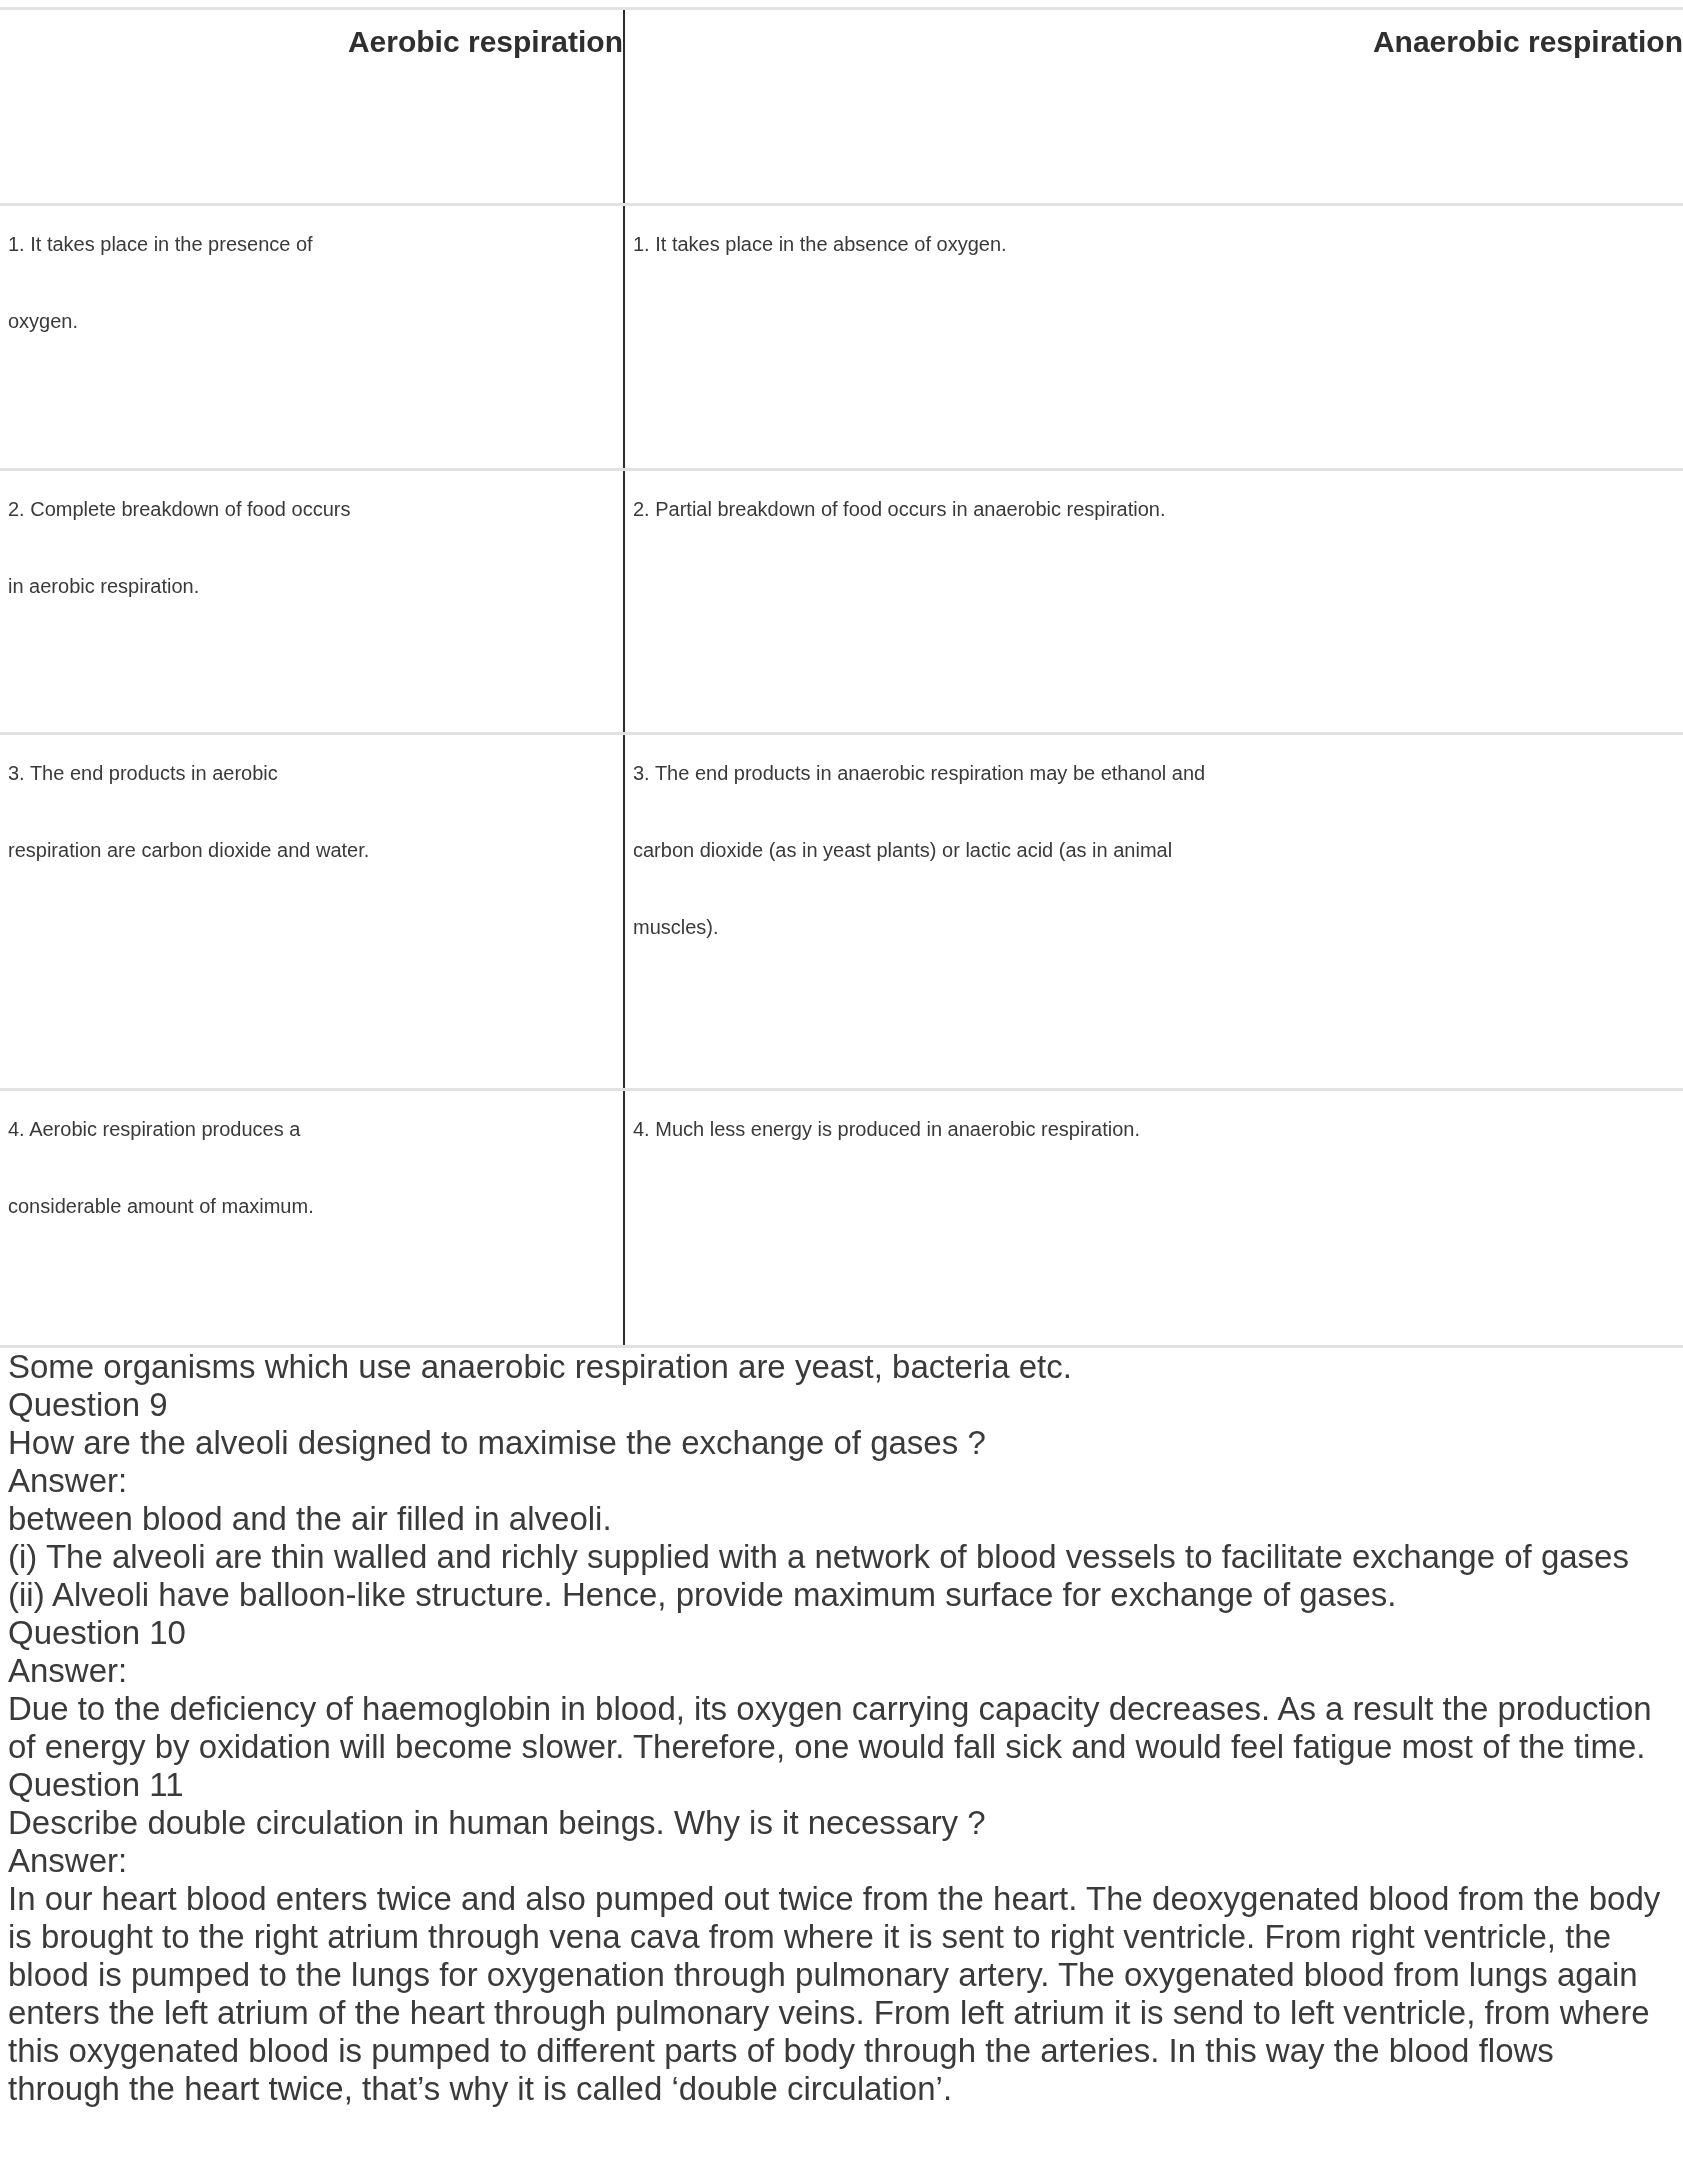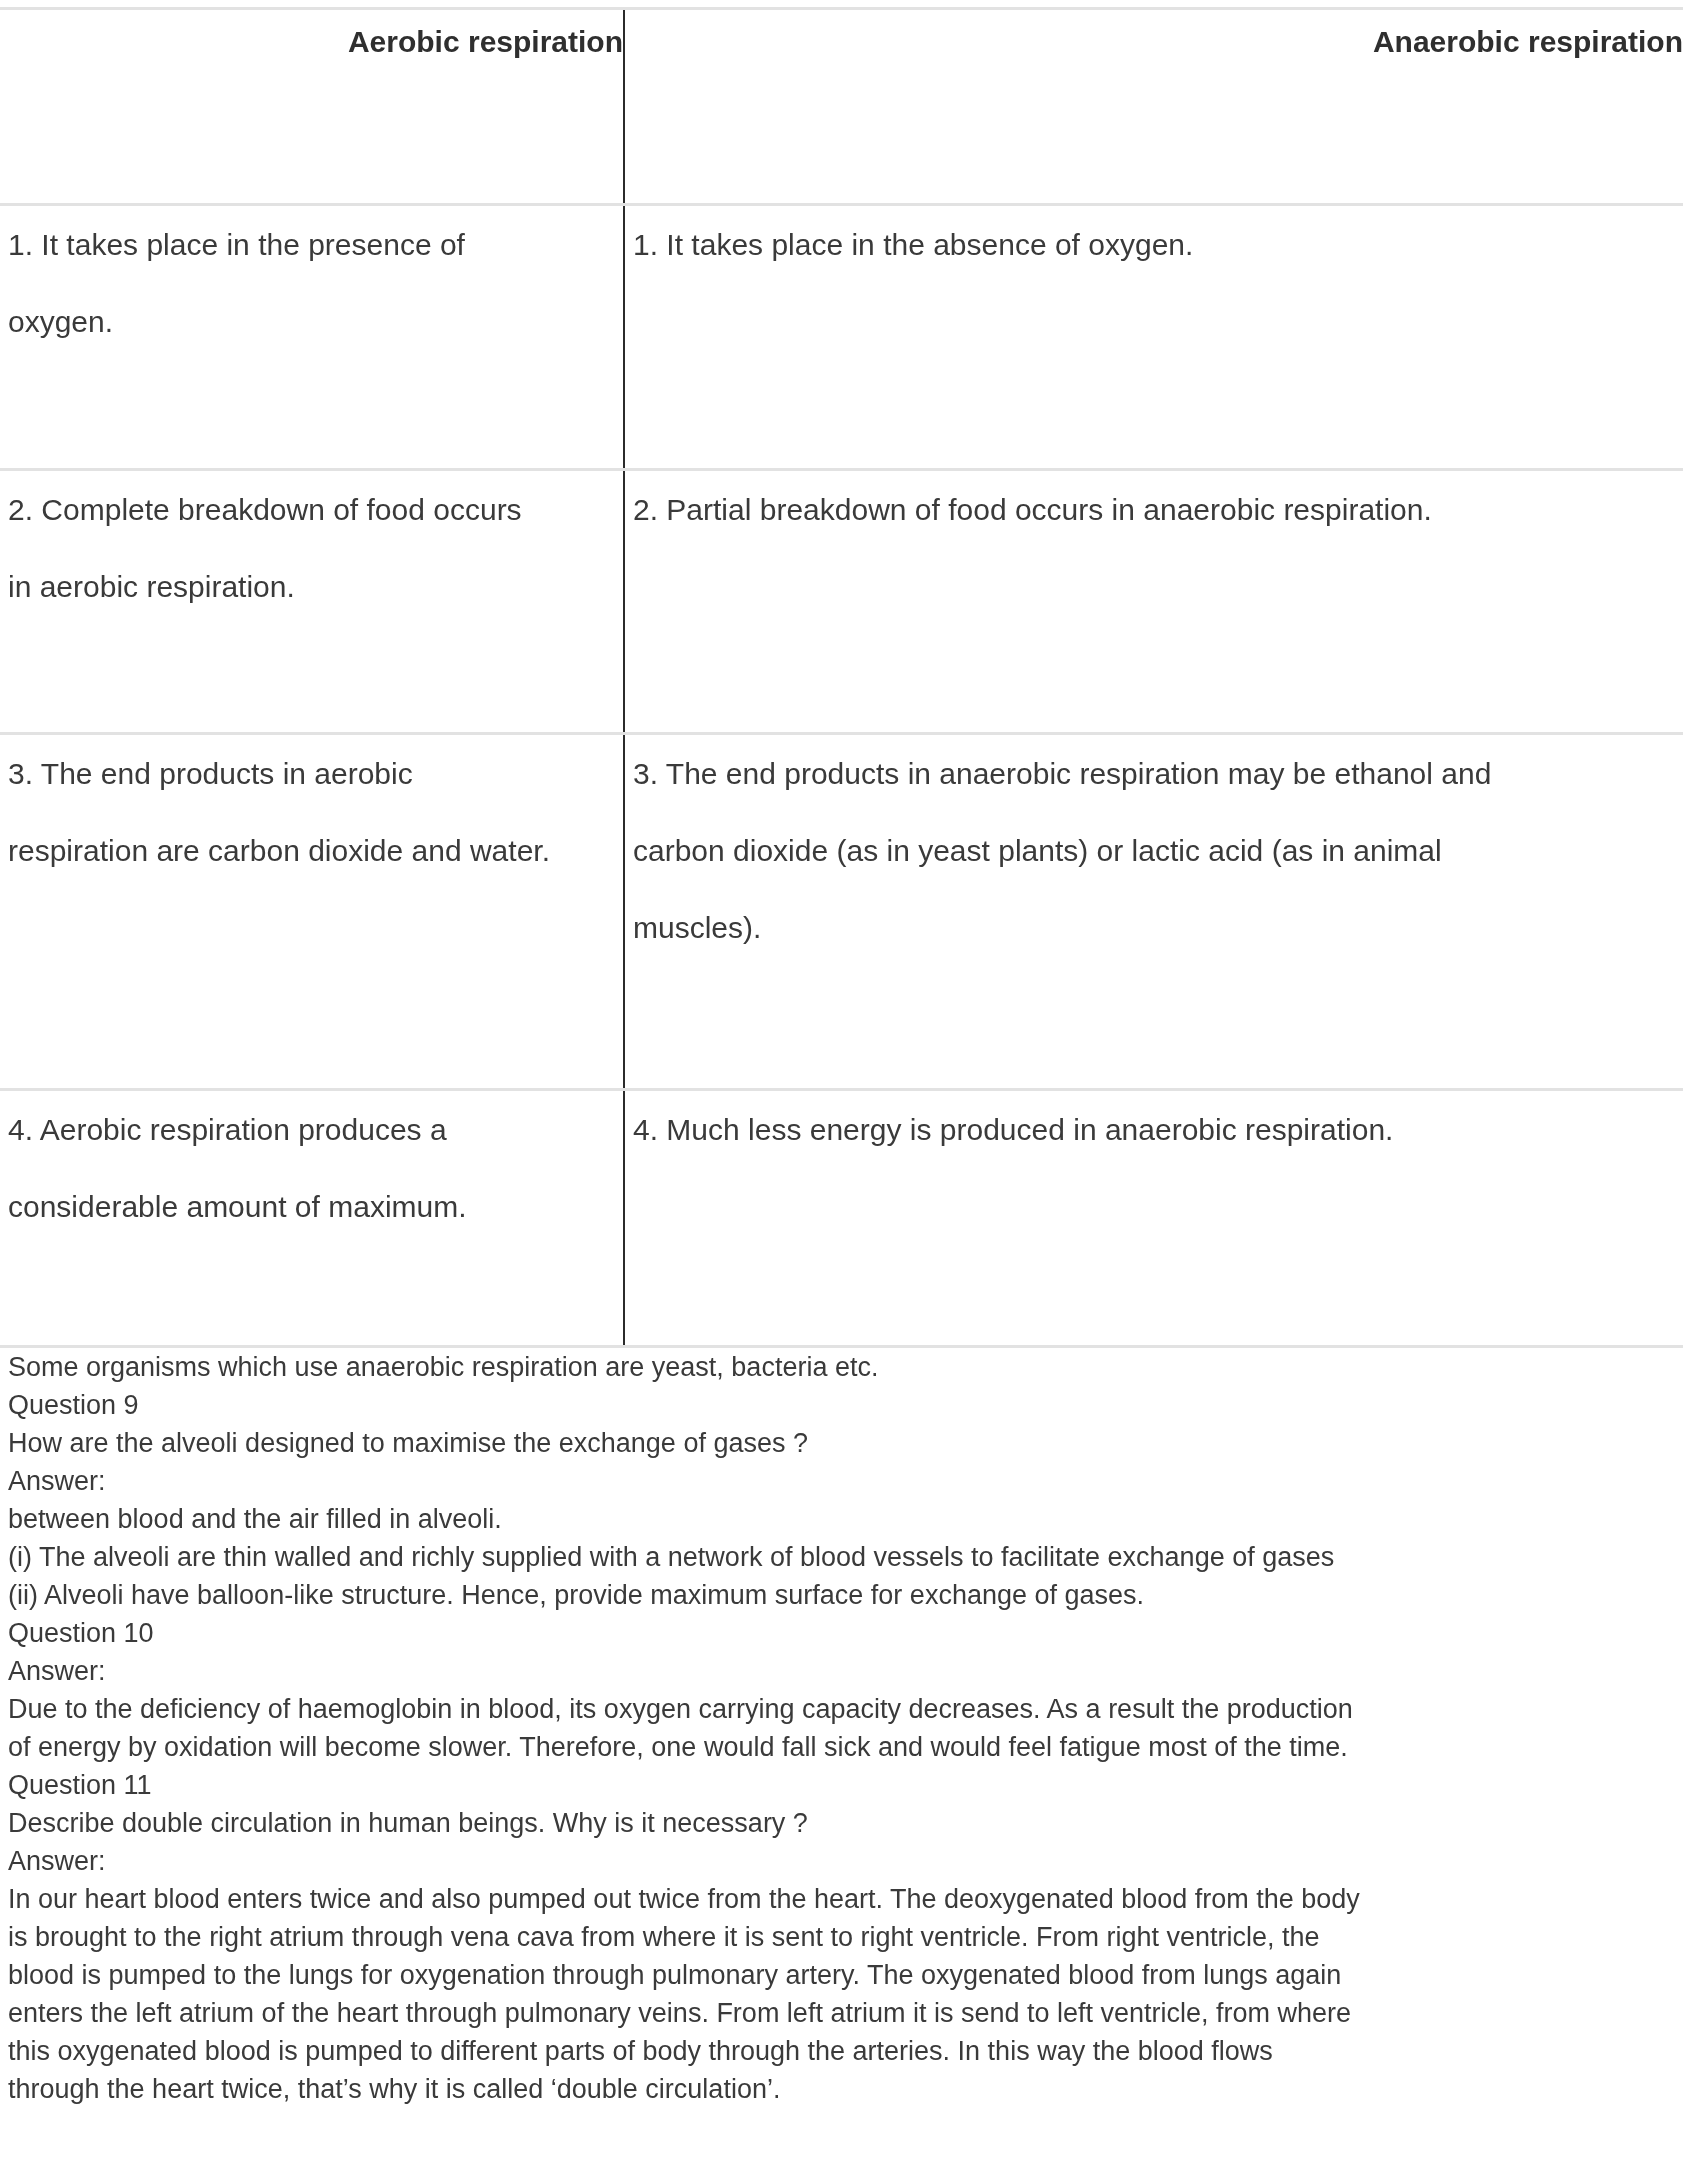--- a/index.html
+++ b/index.html
@@ -23,27 +23,27 @@
   .col-right{border-left:2px solid var(--divider);}
   .cmp-table th{
     font-weight:700;font-size:30px;line-height:35px;color:#2f2f2f;
     padding-top:14px;text-align:right;height:179px;
   }
   .cmp-table tr.row-1{height:265px;}
   .cmp-table tr.row-2{height:264px;}
   .cmp-table tr.row-3{height:356px;}
   .cmp-table tr.row-4{height:257px;}
   .cmp-table td{
-    font-size:30px;line-height:77px;
+    font-size:20px;line-height:77px;
     padding:0 18px 0 8px;
   }
   .cell-line{white-space:nowrap;}
   .body-text{
     padding-left:8px;padding-right:4px;
-    font-size:27px;line-height:38px;
+    font-size:33px;line-height:38px;
   }
   .text-line{white-space:nowrap;}
 </style>
 </head>
 <body>
 
 <div class="page">
 
   <table class="cmp-table">
     <tbody>

